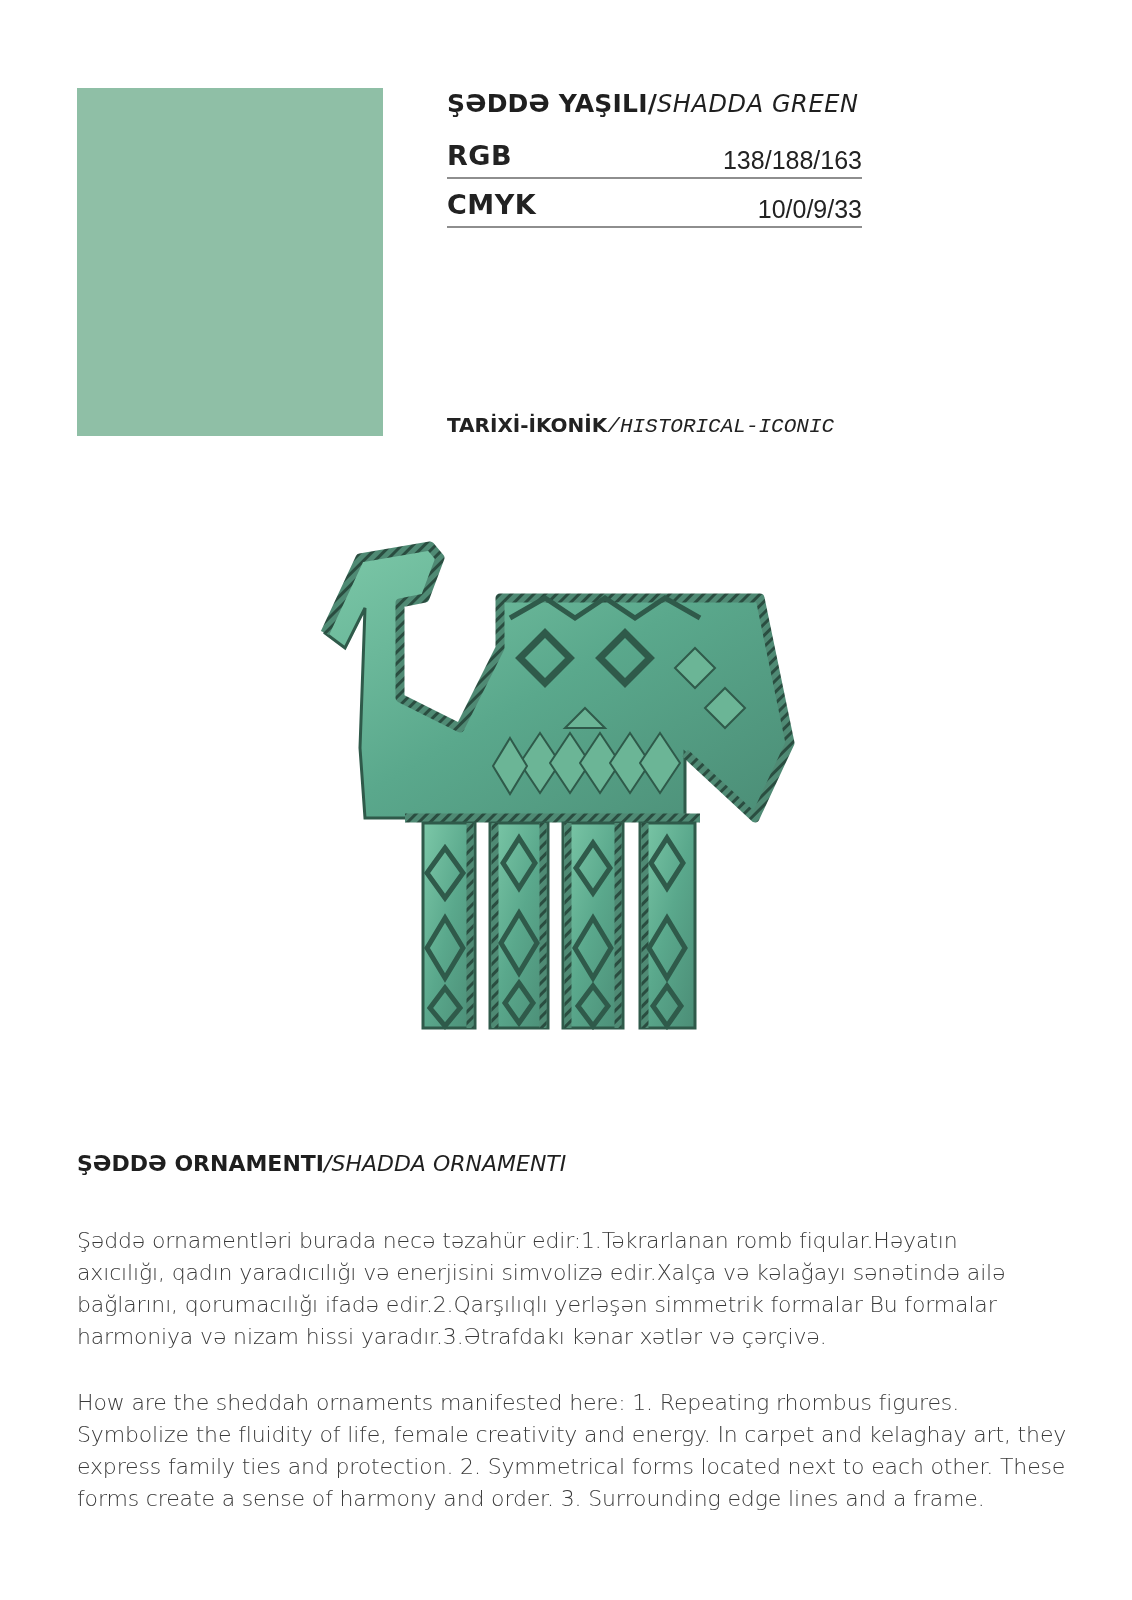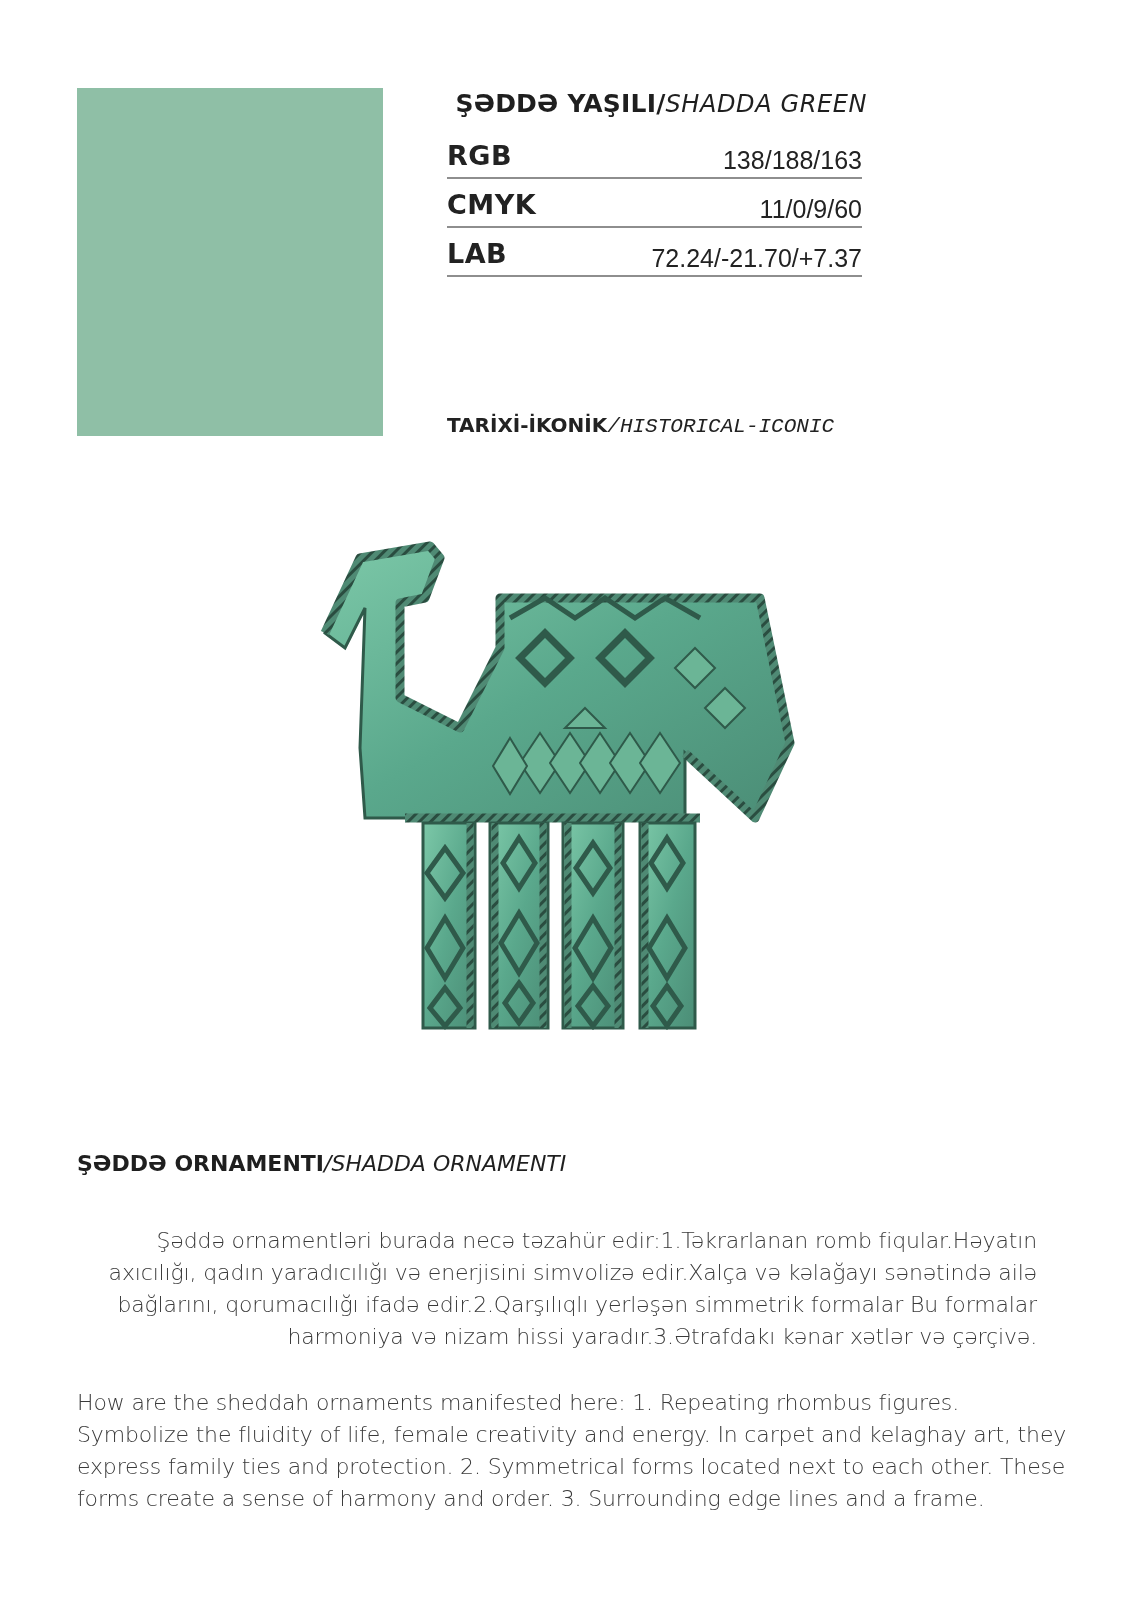--- a/index.html
+++ b/index.html
@@ -1,58 +1,54 @@
 <!DOCTYPE html>
 <html><head>
   <meta charset="utf-8">
   <style>
     html, body { margin: 0; padding: 0; background: #ffffff; }
     body { width: 1132px; height: 1600px; position: relative; overflow: hidden; font-family: "DejaVu Sans", sans-serif; color: #2b2b2b; }
     .swatch { position: absolute; left: 77px; top: 88px; width: 306px; height: 348px; }
     .spec { position: absolute; left: 447px; top: 86px; width: 420px; }
-    .title { font-family: "DejaVu Sans", sans-serif; font-size: 25px; line-height: 36px; white-space: nowrap; color: #1f1f1f; letter-spacing: 0.2px; text-align: right; }
+    .title { font-family: "DejaVu Sans", sans-serif; font-size: 25px; line-height: 36px; white-space: nowrap; color: #1f1f1f; letter-spacing: 0.2px; }
     .title .az { font-weight: bold; }
     .title .en { font-style: italic; font-weight: normal; font-size: 24px; letter-spacing: 0.6px; }
     .row { position: relative; height: 49px; border-bottom: 2px solid #8e8e8e; box-sizing: border-box; width: 415px; }
     .rows { margin-top: 8px; }
     .row .label { position: absolute; left: 0; bottom: 6px; font-family: "DejaVu Sans", sans-serif; font-weight: bold; font-size: 27px; color: #222; letter-spacing: 0.5px; }
     .row .value { position: absolute; right: 0; bottom: 2px; font-family: "Liberation Sans", sans-serif; font-size: 25px; color: #222; }
     .row.first { height: 54px; }
     .category { position: absolute; left: 447px; top: 413px; font-size: 21px; white-space: nowrap; color: #222; }
     .category .az { font-weight: bold; font-size: 20px; }
     .category .en { font-style: italic; font-family: Liberation Mono, monospace; }
     .artwork { position: absolute; left: 305px; top: 538px; width: 505px; height: 515px; }
     .section-title { position: absolute; left: 77px; top: 1151px; font-size: 22px; white-space: nowrap; color: #1f1f1f; }
     .section-title .az { font-weight: bold; margin-top: 35px; }
     .section-title .en { font-style: italic; }
     .para { position: absolute; left: 77px; width: 990px; font-family: "DejaVu Sans", sans-serif; font-size: 22px; line-height: 32px; color: #3a3a3a; font-weight: 300; letter-spacing: -0.15px; }
-    .para.az { top: 1203px; width: 960px; text-align: right; }
+    .para.az { top: 1203px; width: 960px; }
     .para.en { top: 1365px; width: 990px; }
   </style>
 </head>
 <body>
 
 <div class="swatch" style="background:#8FBFA6;"></div>
 
 <div class="spec">
   <div class="title">
     <span class="az">ŞƏDDƏ YAŞILI/</span><span class="en">SHADDA GREEN</span>
   </div>
   <div class="rows">
     <div class="row">
       <span class="label">RGB</span>
       <span class="value">138/188/163</span>
     </div>
     <div class="row">
       <span class="label">CMYK</span>
-      <span class="value">11/0/9/60</span>
-    </div>
-    <div class="row">
-      <span class="label">LAB</span>
-      <span class="value">72.24/-21.70/+7.37</span>
+      <span class="value">10/0/9/33</span>
     </div>
   </div>
 </div>
 
 <div class="category">
   <span class="az">TARİXİ-İKONİK</span><span class="en">/HISTORICAL-ICONIC</span>
 </div>
 
 <div class="artwork">
   <svg width="505" height="515" viewBox="0 0 505 515" xmlns="http://www.w3.org/2000/svg">

